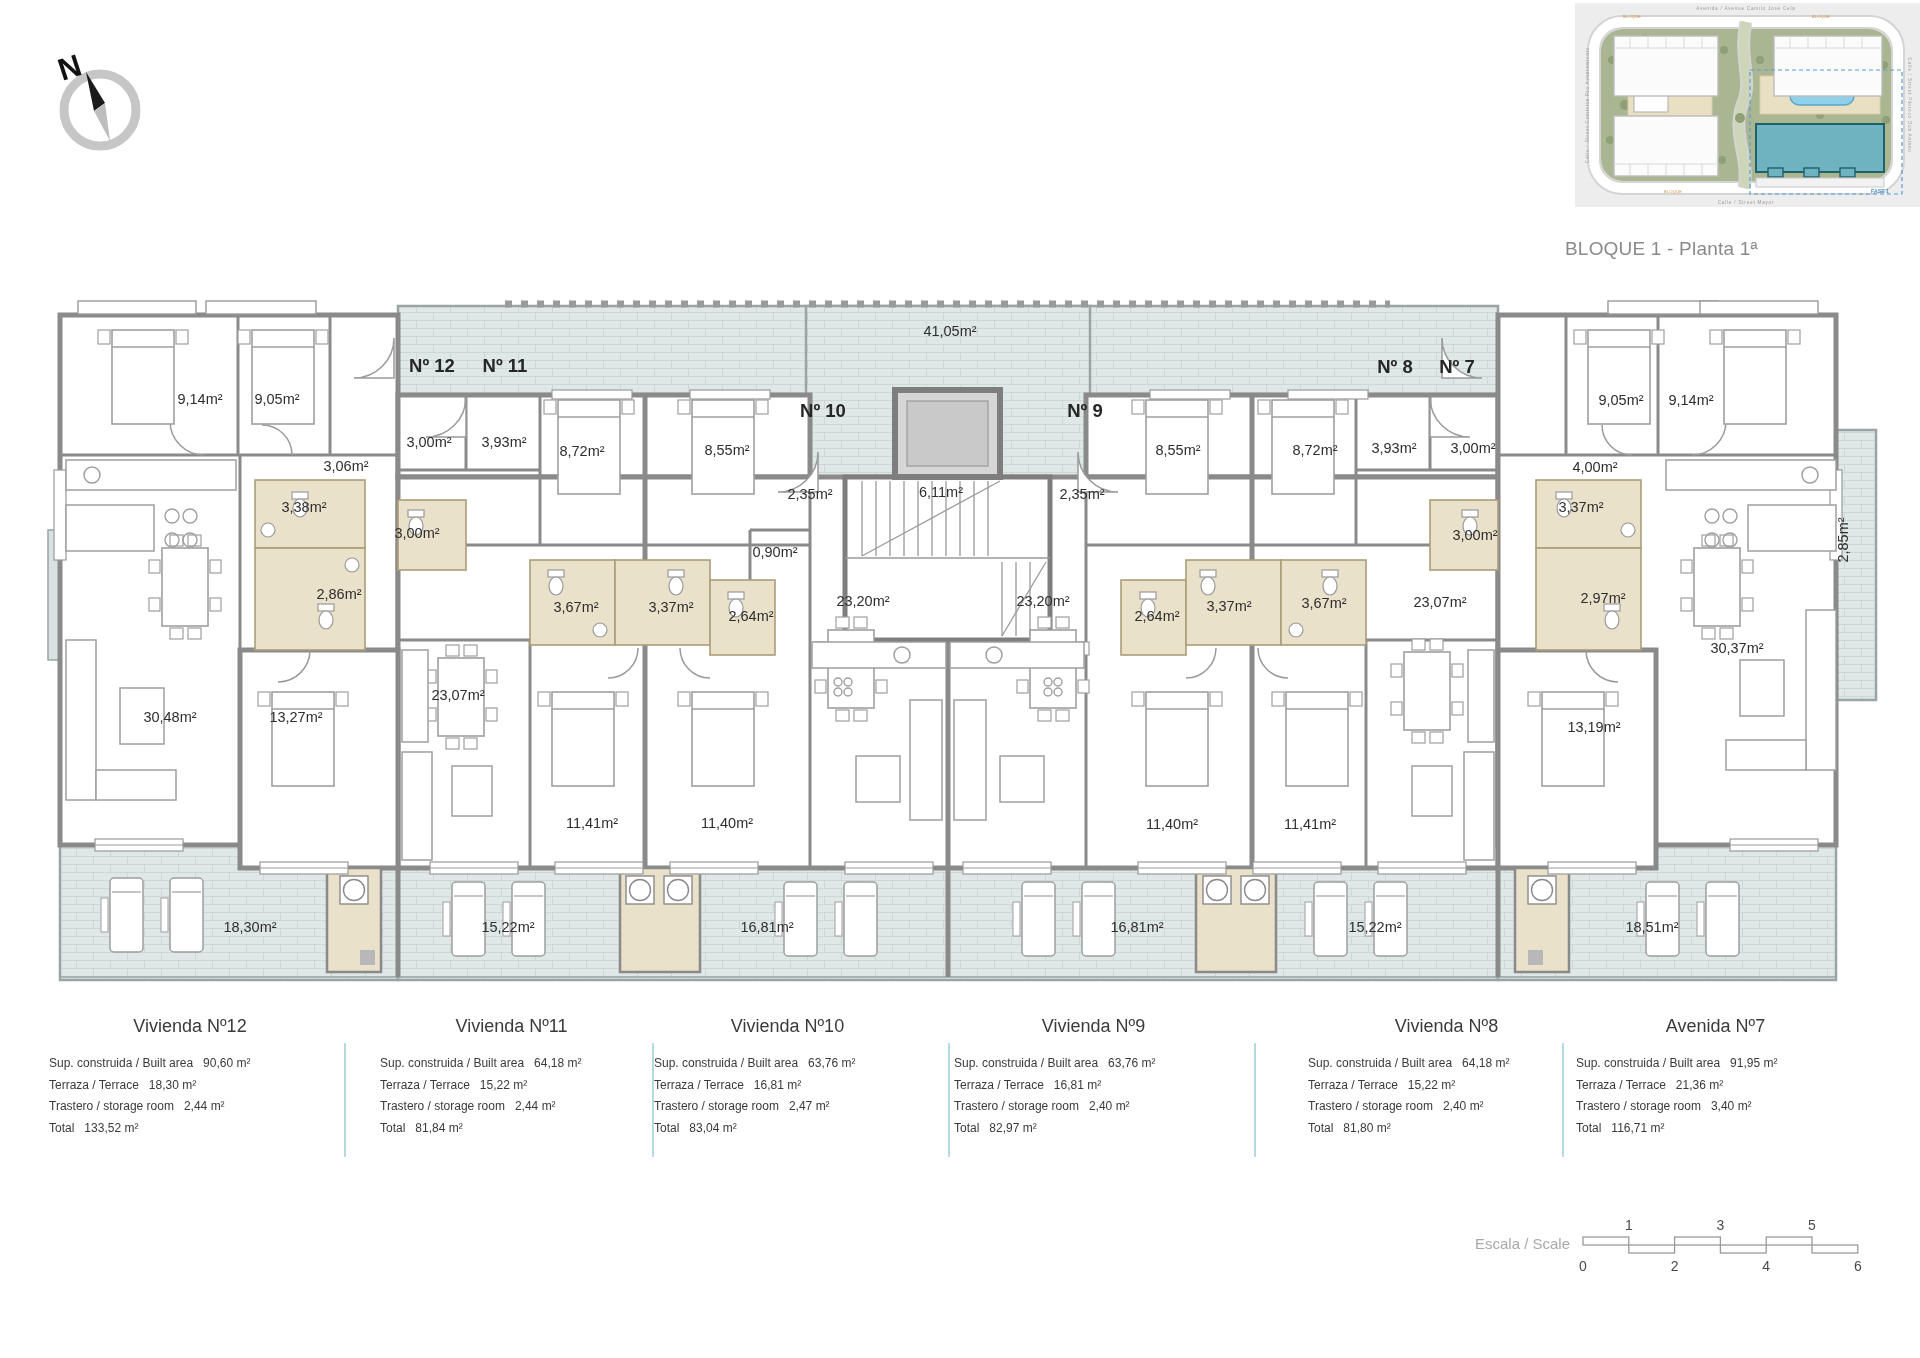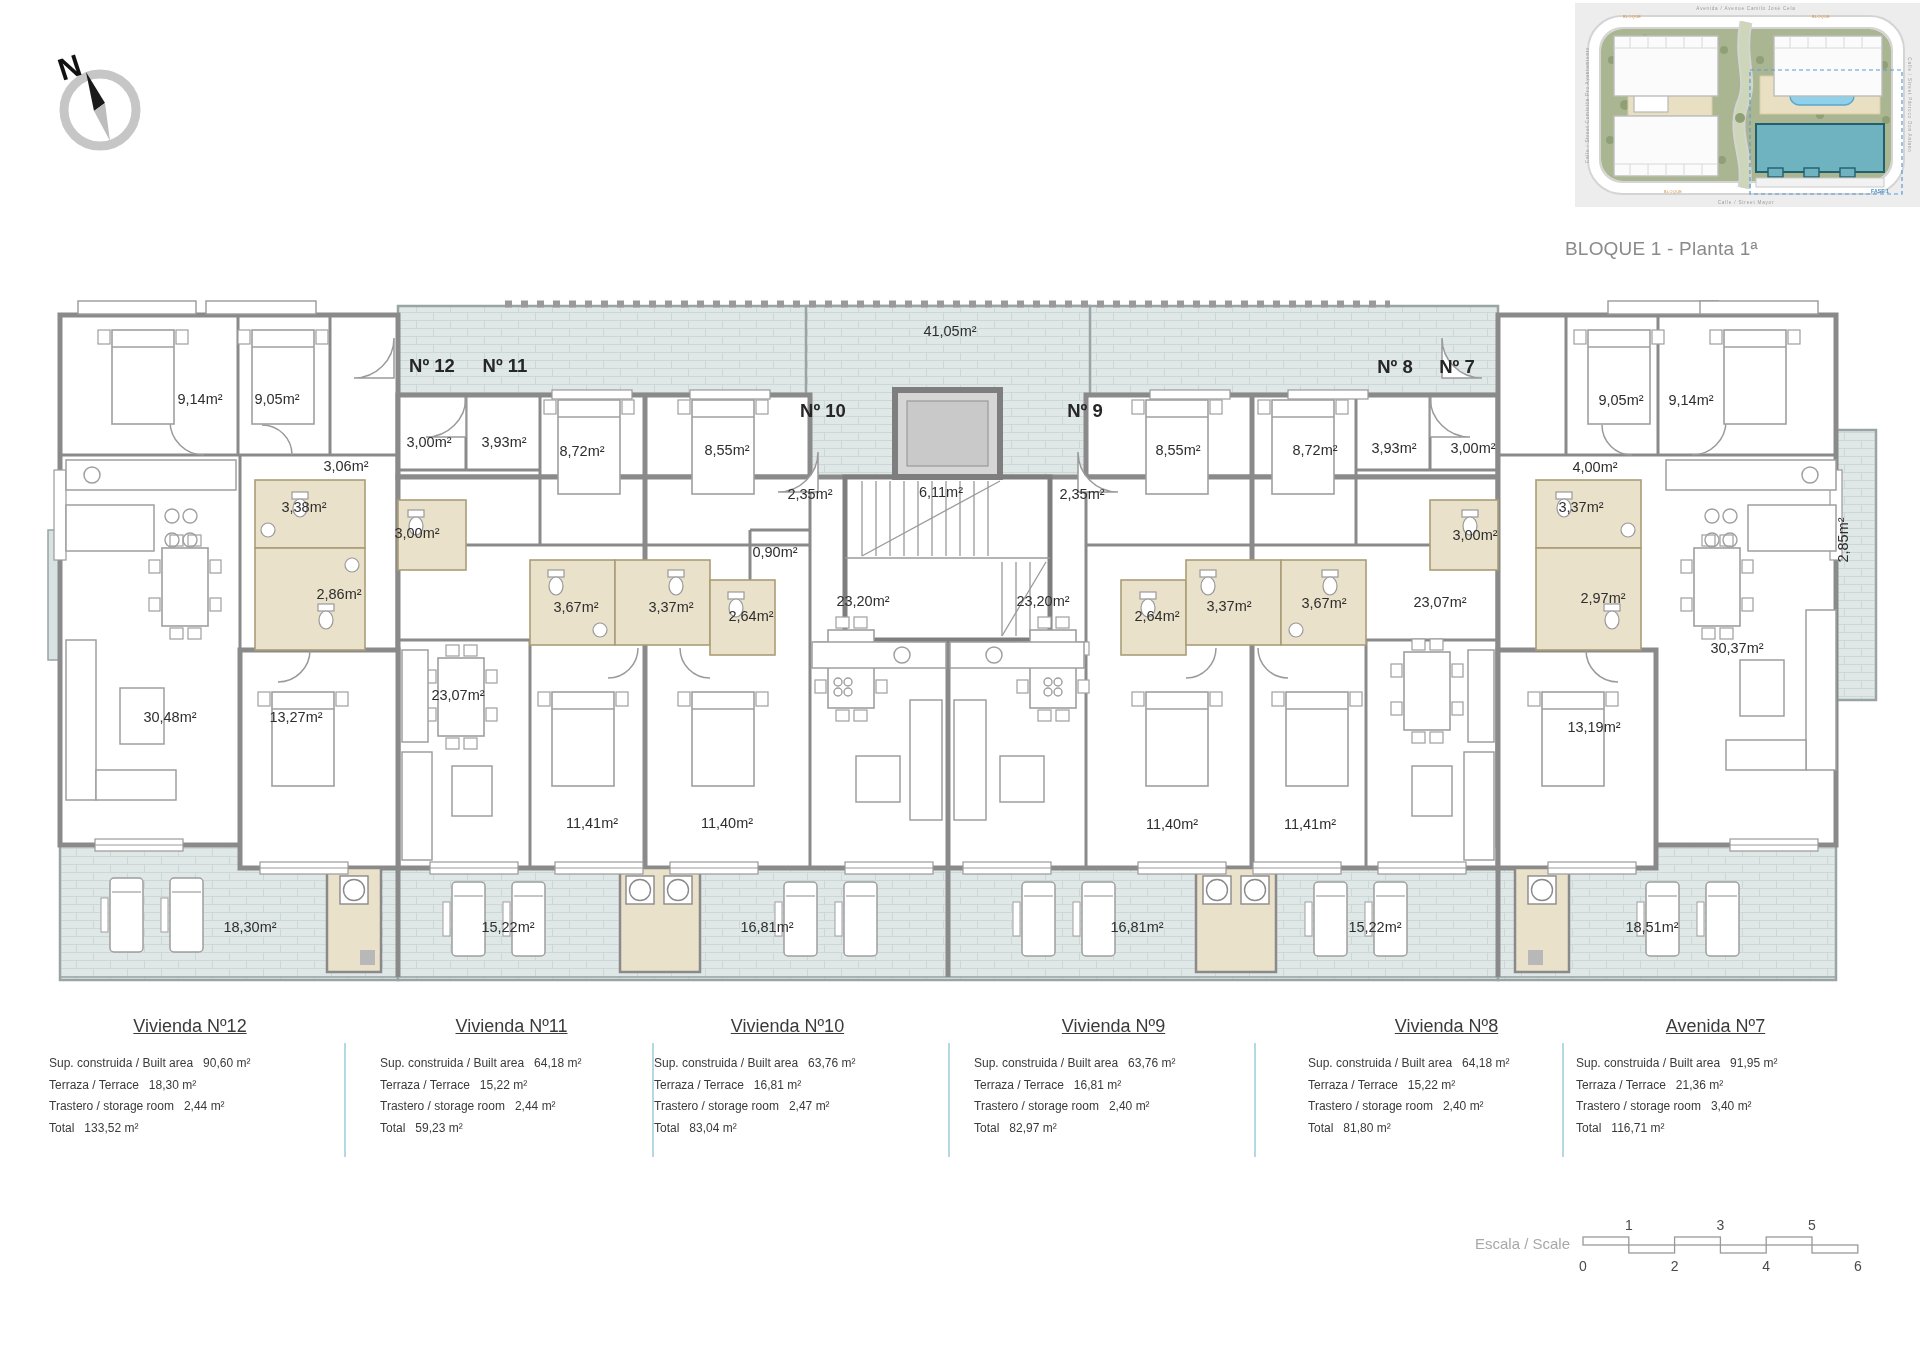--- a/index.html
+++ b/index.html
@@ -12,21 +12,21 @@
   .tinystreet{font-size:4.6px;fill:#9a9a9a;letter-spacing:.8px;}
   .tinyblock{font-size:3.8px;fill:#cf8a3c;letter-spacing:.4px;}
   .tinyphase{font-size:5.2px;fill:#4a90c4;font-weight:bold;}
   .scaletxt{font-size:14px;fill:#4a4a4a;}
   .scalelbl{font-size:15px;fill:#a8a8a8;}
   .nlet{font-size:31px;font-weight:bold;fill:#111;}
   
   .caption{position:absolute;left:1565px;top:238px;font-size:19px;color:#8a8a8a;letter-spacing:.2px;}
   
   .unit-table{position:absolute;top:1016px;color:#3a3a3a;}
-  .unit-table .ttl{font-size:18px;font-weight:400;text-align:center;margin:0 0 16px 0;white-space:nowrap;text-decoration:underline;}
+  .unit-table .ttl{font-size:18px;font-weight:400;text-align:center;margin:0 0 16px 0;white-space:nowrap;}
   .unit-table .row{display:flex;justify-content:flex-start;font-size:12px;line-height:21.5px;white-space:nowrap;}
   .unit-table .row .val{text-align:right;padding-left:10px;}
   .tdivider{position:absolute;width:2px;top:1043px;height:114px;background:#b5d9e2;}
 </style>
 </head>
 <body>
 
 <div class="page">
 
   <svg class="overlay" width="1920" height="1358" viewBox="0 0 1920 1358">
@@ -505,21 +505,21 @@
         <div class="row">
           <span class="lbl">Terraza / Terrace</span>
           <span class="val">15,22 m²</span>
         </div>
         <div class="row">
           <span class="lbl">Trastero / storage room</span>
           <span class="val">2,44 m²</span>
         </div>
         <div class="row">
           <span class="lbl">Total</span>
-          <span class="val">59,23 m²</span>
+          <span class="val">81,84 m²</span>
         </div>
       </div>
       <div class="unit-table" style="left: 654px; width: 267px;">
         <div class="ttl">Vivienda Nº10</div>
         <div class="row">
           <span class="lbl">Sup. construida / Built area</span>
           <span class="val">63,76 m²</span>
         </div>
         <div class="row">
           <span class="lbl">Terraza / Terrace</span>
@@ -527,21 +527,21 @@
         </div>
         <div class="row">
           <span class="lbl">Trastero / storage room</span>
           <span class="val">2,47 m²</span>
         </div>
         <div class="row">
           <span class="lbl">Total</span>
           <span class="val">83,04 m²</span>
         </div>
       </div>
-      <div class="unit-table" style="left: 974px; width: 279px;">
+      <div class="unit-table" style="left: 954px; width: 279px;">
         <div class="ttl">Vivienda Nº9</div>
         <div class="row">
           <span class="lbl">Sup. construida / Built area</span>
           <span class="val">63,76 m²</span>
         </div>
         <div class="row">
           <span class="lbl">Terraza / Terrace</span>
           <span class="val">16,81 m²</span>
         </div>
         <div class="row">

